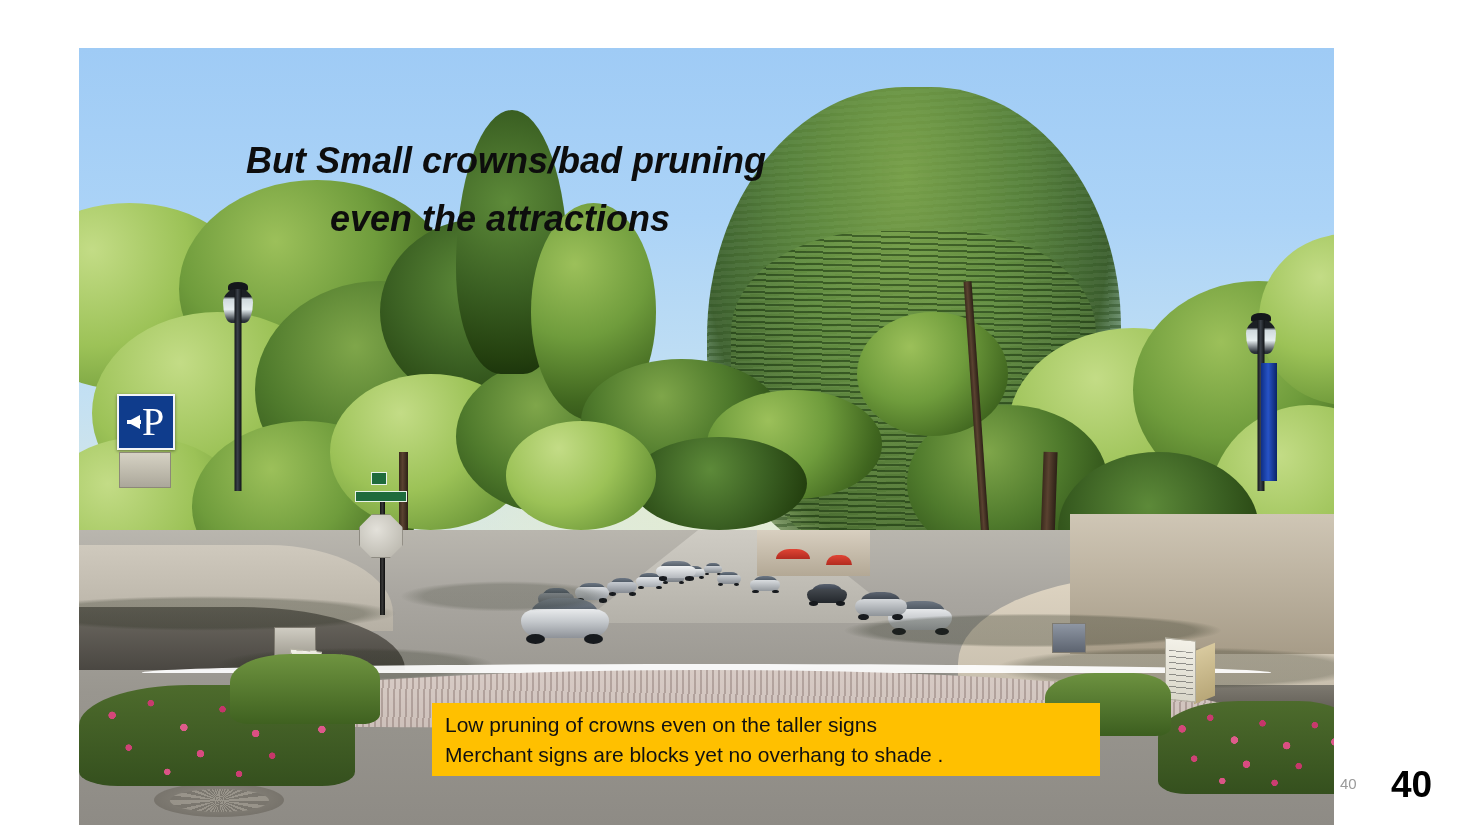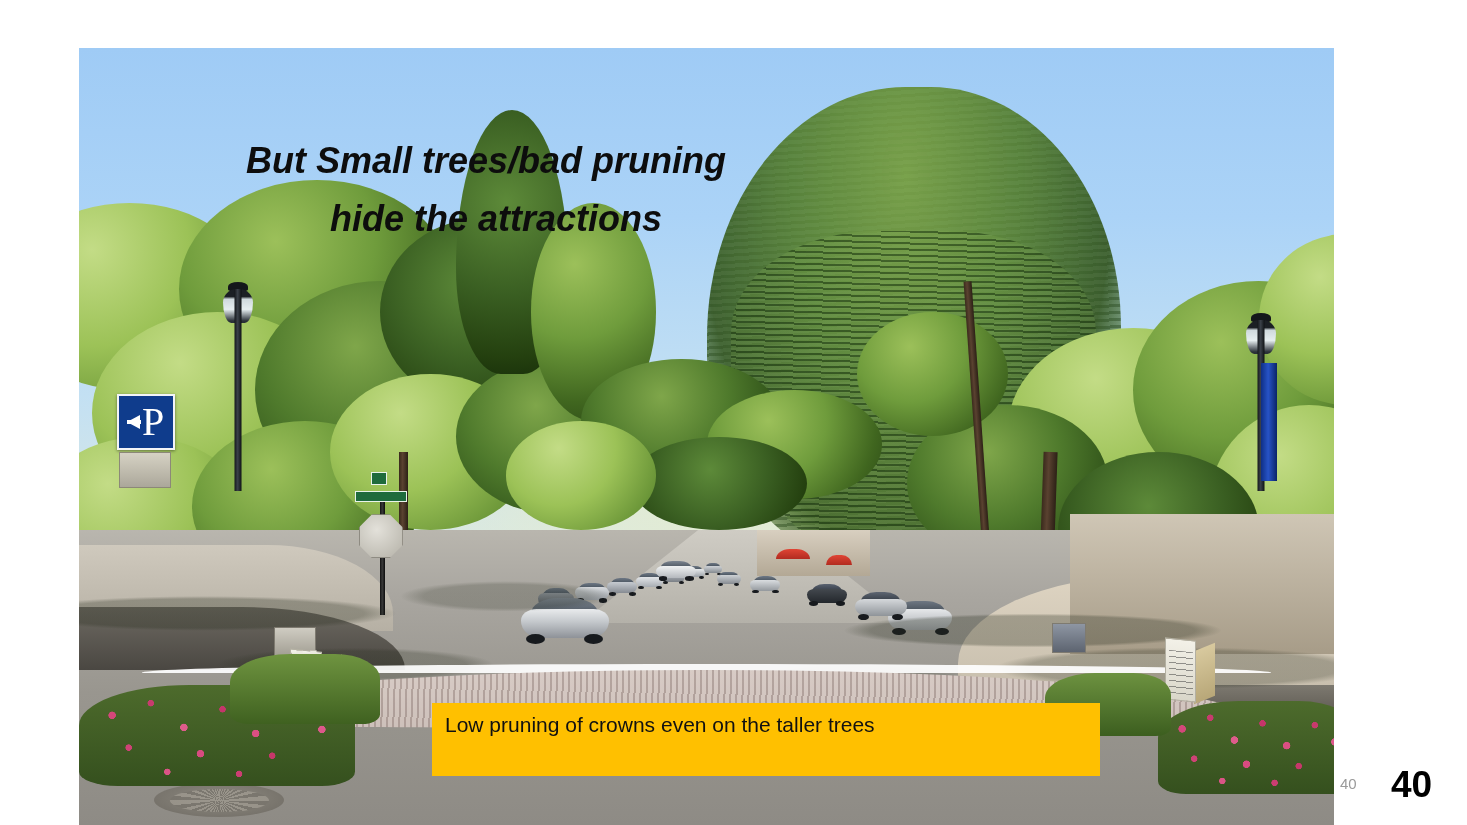--- a/index.html
+++ b/index.html
@@ -507,23 +507,24 @@
     <div class="planter" style="left:86%; top:84.0%; width:16%; height:12%;">
       <div class="soil"></div>
       <div class="flowers"></div>
     </div>
     <div class="planter" style="left:77%; top:80.5%; width:10%; height:8%;">
       <div class="soil" style="background:linear-gradient(180deg,#6d9240,#3c5e1f);"></div>
     </div>
 
   </div>
 
-  <div id="title-line2">But Small trees/bad pruning</div>
-  <div id="title-line3">hide the attractions</div>
+  <div id="title-line2">But Small crowns/bad pruning</div>
+  <div id="title-line3">even the attractions</div>
 
   <div id="caption">
-    <div>Low pruning of crowns even on the taller trees</div>
+    <div>Low pruning of crowns even on the taller signs</div>
+    <div>Merchant signs are blocks yet no overhang to shade .</div>
   </div>
 
   <div id="pagenum-small">40</div>
   <div id="pagenum-large">40</div>
 
 </div>
 
 </body></html>

